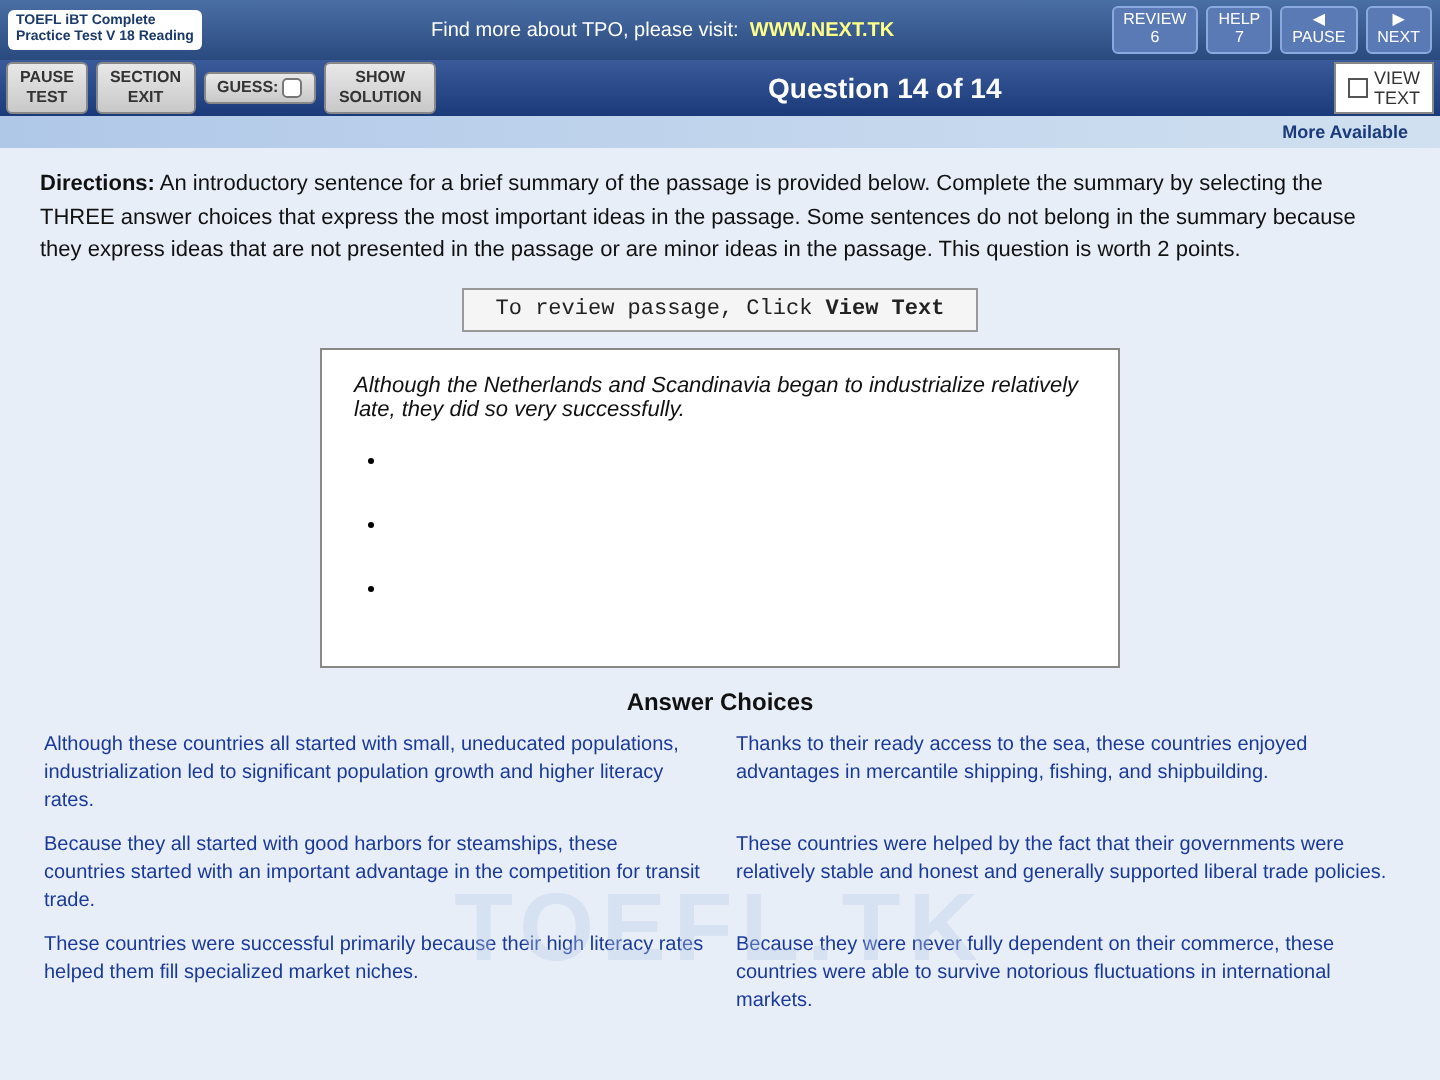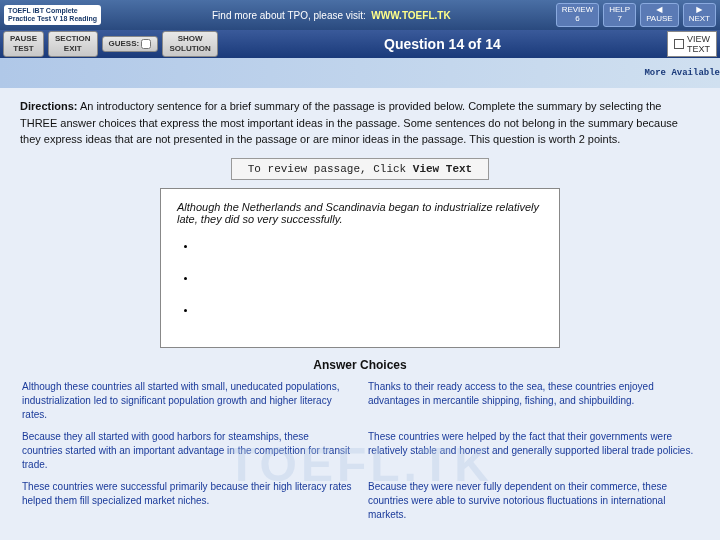--- a/index.html
+++ b/index.html
@@ -92,26 +92,25 @@
       align-items: center;
       gap: 3px;
     }
     .view-text-checkbox {
       width: 10px; height: 10px; border: 1px solid #555; background: #fff; display: inline-block;
     }
 
     
     .more-bar {
       background: linear-gradient(to right, #b0c8e8, #d0e0f0);
-      height: 30px;
+      height: 16px;
       display: flex;
       align-items: center;
       justify-content: flex-end;
-      padding-right: 0;
-      font-family: Liberation Mono, monospace;
+      padding-right: 16px;
     }
     .more-bar span {
       font-size: 9px;
       color: #1a3a7a;
       font-weight: bold;
     }
 
     
     .main-content {
       background: #e8eef8;
@@ -209,21 +208,21 @@
 
 <div class="top-bar">
   <div class="logo-box">
     <div class="logo-text">
       <div>TOEFL iBT Complete</div>
       <div>Practice Test V 18 Reading</div>
     </div>
   </div>
   <div class="top-center">
     <span>Find more about TPO,  please visit:</span>
-    &nbsp;<a>WWW.TOEFL.TK</a>
+    &nbsp;<a>WWW.NEXT.TK</a>
   </div>
   <div class="top-right-icons">
     <div class="top-icon-btn">
       <span>REVIEW</span>
       <span>6</span>
     </div>
     <div class="top-icon-btn">
       <span>HELP</span>
       <span>7</span>
     </div>

